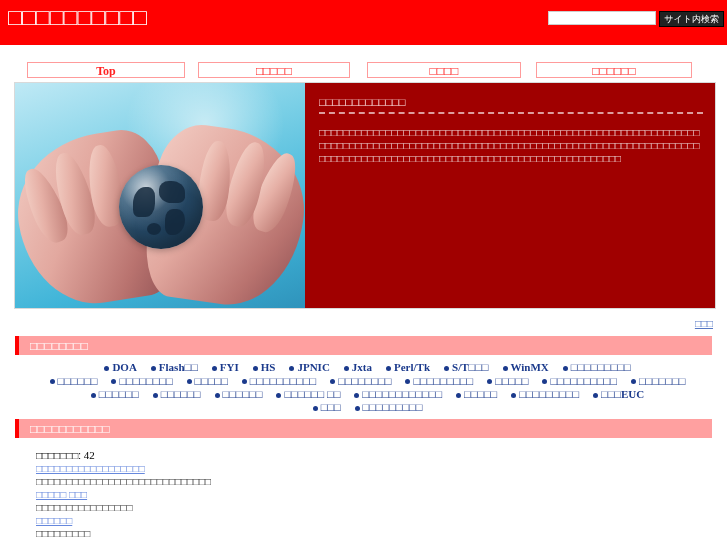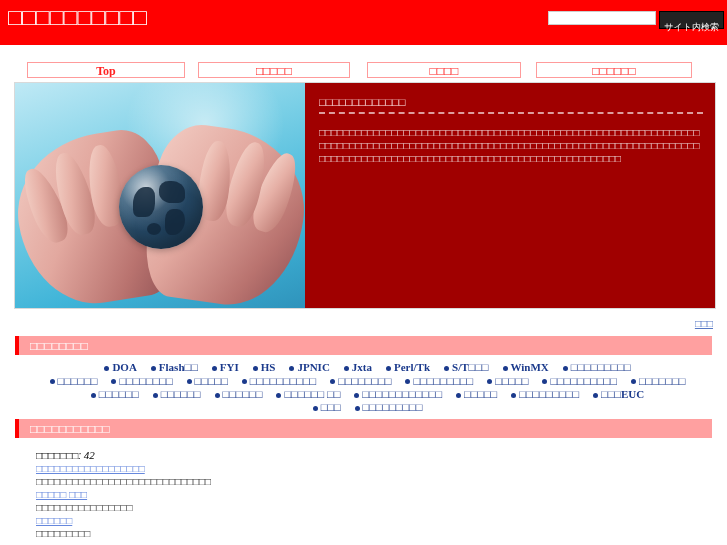--- a/index.html
+++ b/index.html
@@ -53,21 +53,21 @@
     box-sizing: border-box;
   }
   .search-button {
     margin-left: 3px;
     background: #222222;
     color: #ffffff;
     border: 1px solid #000000;
     font-family: "Liberation Sans", sans-serif;
     font-size: 9px;
     line-height: 14px;
-    padding: 8px 4px;
+    padding: 0 4px;
     height: 16px;
     box-sizing: border-box;
     cursor: pointer;
     white-space: nowrap;
   }
 
   
   .nav-bar {
     height: 33px;
     display: flex;
@@ -265,21 +265,20 @@
     height: 5px;
     border-radius: 50%;
     background: #1b3a8c;
     margin-right: 3px;
     vertical-align: middle;
   }
 
   
   .news {
     margin: 11px 4px 0 36px;
-    font-style: italic;
   }
   .news-count {
     font-family: "Liberation Sans", sans-serif;
     font-size: 10px;
     color: #000000;
     line-height: 13px;
     white-space: nowrap;
   }
   .news-count .num {
     font-family: "Liberation Serif", serif;

